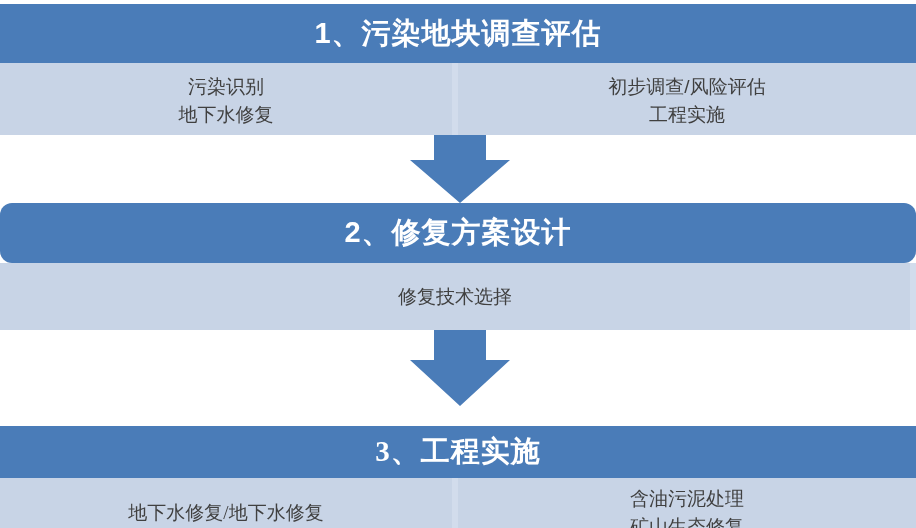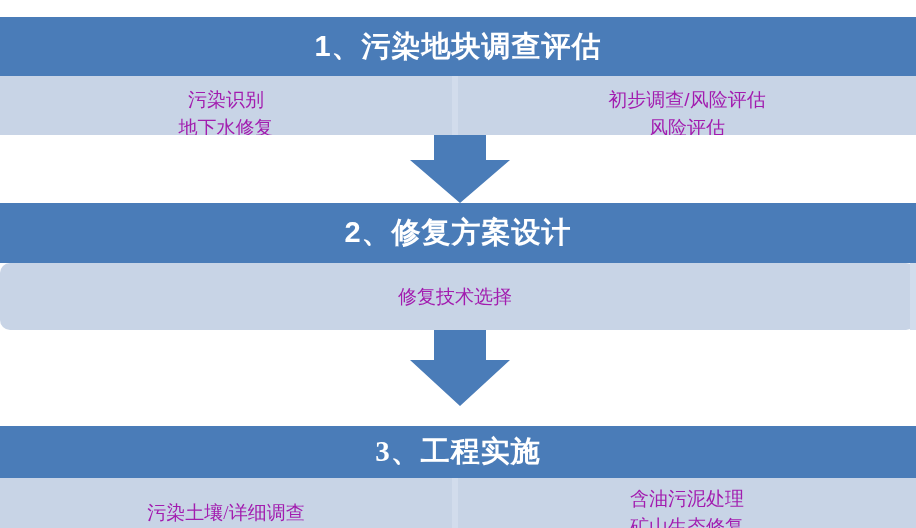--- a/index.html
+++ b/index.html
@@ -62,21 +62,21 @@
     justify-content: center;
     box-sizing: border-box;
     padding: 0 6px;
   }
 
   .stage-col.col-left {
     border-right: 6px solid #d2dcec;
   }
 
   .col-line {
-    color: #a21caf;
+    color: #404040;
     font-size: 19px;
     line-height: 1.05;
     text-align: center;
     white-space: nowrap;
     padding: 4px 0;
   }
 
   
   .arrow-wrap {
     position: absolute;
@@ -86,29 +86,29 @@
   }
 
   .arrow {
     position: absolute;
     top: 0;
   }
 
   .arrow svg { display: block; }
 
   
-  #stage-1 { top: 17px; border-radius: 9px; }
+  #stage-1 { top: 4px; border-radius: 9px; }
   #stage-1 .stage-header { height: 59px; }
   #stage-1 .stage-body   { height: 76px; }
 
   #arrow-1 { top: 135px; height: 68px; }
 
   #stage-2 { top: 203px; }
-  #stage-2 .stage-header { height: 60px; }
-  #stage-2 .stage-body   { height: 67px; border-radius: 10px; }
+  #stage-2 .stage-header { height: 60px; border-radius: 12px; }
+  #stage-2 .stage-body   { height: 67px; }
 
   #arrow-2 { top: 330px; height: 76px; }
 
   #stage-3 { top: 426px; font-family: Liberation Serif, serif; }
   #stage-3 .stage-header { height: 52px; }
   #stage-3 .stage-body   { height: 70px; }
 </style>
 </head>
 <body>
 
@@ -116,21 +116,21 @@
 
   <div class="stage" id="stage-1">
     <div class="stage-header">1、污染地块调查评估</div>
     <div class="stage-body">
       <div class="stage-col col-left">
         <div class="col-line">污染识别</div>
         <div class="col-line">地下水修复</div>
       </div>
       <div class="stage-col col-right">
         <div class="col-line">初步调查/风险评估</div>
-        <div class="col-line">风险评估</div>
+        <div class="col-line">工程实施</div>
       </div>
     </div>
   </div>
 
   <div class="arrow-wrap" id="arrow-1">
     <div class="arrow" style="left:410px;">
       <svg width="100" height="68" viewBox="0 0 100 68" xmlns="http://www.w3.org/2000/svg">
         <polygon points="24,0 76,0 76,25 100,25 50,68 0,25 24,25" fill="#4a7cb8"></polygon>
       </svg>
     </div>
@@ -150,21 +150,21 @@
       <svg width="100" height="76" viewBox="0 0 100 76" xmlns="http://www.w3.org/2000/svg">
         <polygon points="24,0 76,0 76,30 100,30 50,76 0,30 24,30" fill="#4a7cb8"></polygon>
       </svg>
     </div>
   </div>
 
   <div class="stage" id="stage-3">
     <div class="stage-header">3、工程实施</div>
     <div class="stage-body">
       <div class="stage-col col-left">
-        <div class="col-line">污染土壤/详细调查</div>
+        <div class="col-line">地下水修复/地下水修复</div>
       </div>
       <div class="stage-col col-right">
         <div class="col-line">含油污泥处理</div>
         <div class="col-line">矿山生态修复</div>
       </div>
     </div>
   </div>
 
 </div>
 

